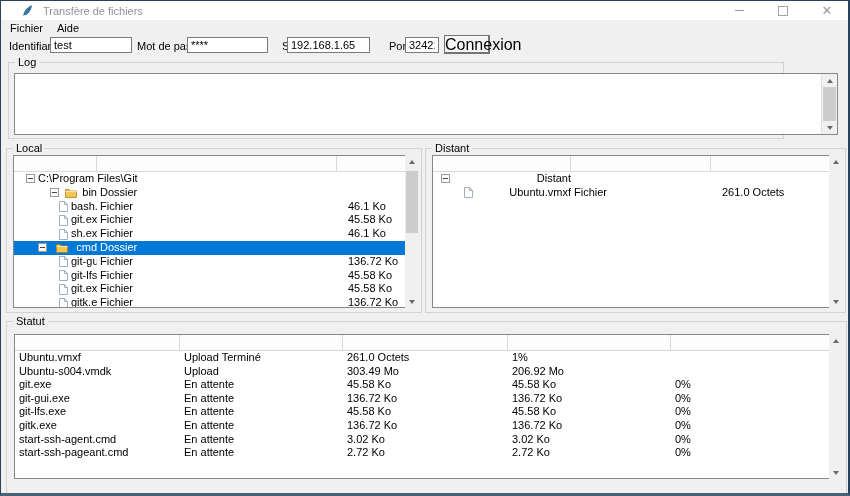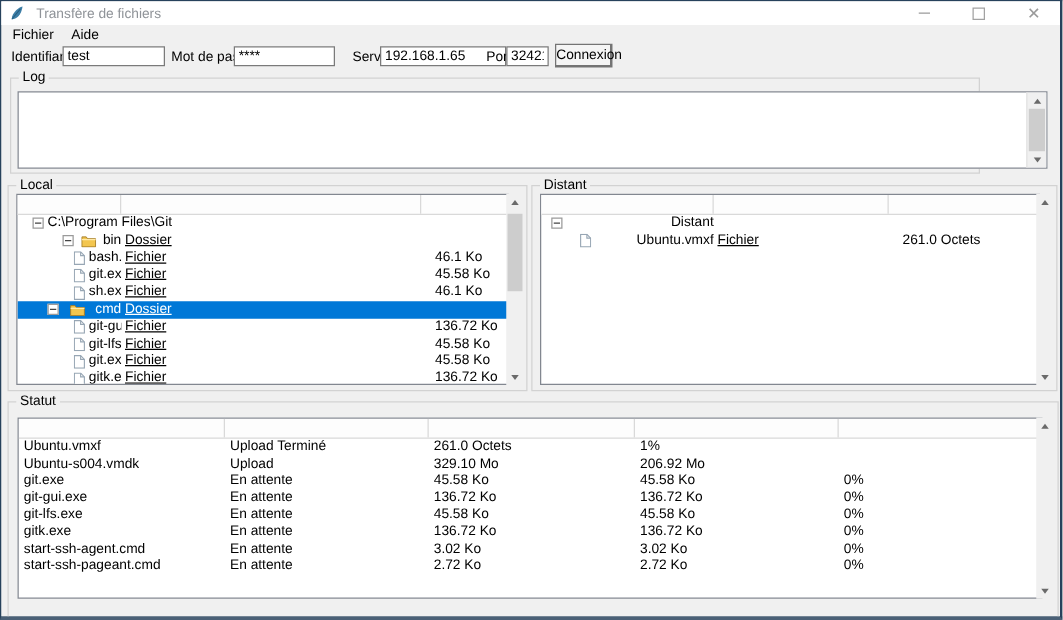--- a/index.html
+++ b/index.html
@@ -3,42 +3,42 @@
 <meta charset="utf-8">
 <style>
   html,body{margin:0;padding:0;background:#c8c8c8;}
   .window{
     position:relative;width:850px;height:496px;box-sizing:border-box;
     background:#f0f0f0;
     border:1px solid #27425c;border-right:2px solid #27425c;border-bottom:3px solid #4a6076;
     font-family:"Liberation Sans",sans-serif;font-size:11px;color:#000;overflow:hidden;
   }
   
-  .titlebar{position:relative;height:19px;background:#ffffff;display:flex;align-items:center;padding-left:6px;}
+  .titlebar{position:relative;height:19px;background:#ffffff;display:flex;align-items:center;padding-left:20px;}
   .app-icon{width:13px;height:14px;flex:none;}
   .title-text{color:#8f9398;margin-left:9px;}
   .win-controls{position:absolute;right:10px;top:0;height:19px;display:flex;align-items:center;gap:22px;}
   .win-btn{width:22px;height:19px;display:flex;align-items:center;justify-content:center;color:#9b9b9b;}
   .glyph-min{width:9px;height:1px;background:#9b9b9b;}
   .glyph-max{width:8px;height:8px;border:1px solid #a2a2a2;}
   .glyph-close{font-size:13px;line-height:13px;color:#9b9b9b;}
   
   .menubar{height:15px;display:flex;align-items:center;padding-left:2px;}
   .menu-item{padding:1px 7px;}
   
   .form-label{position:absolute;top:39px;}
   .form-input{position:absolute;top:36px;height:16px;box-sizing:border-box;border:1px solid #7a7a7a;
     background:#fff;font-family:"Liberation Sans",sans-serif;font-size:11px;padding:0 3px;}
   .lbl-id{left:8px}     .inp-id{left:49px;width:82px}
   .lbl-mdp{left:136px}  .inp-mdp{left:186px;width:81px}
-  .lbl-srv{left:281px}  .inp-srv{left:303px;width:101px}
+  .lbl-srv{left:281px}  .inp-srv{left:286px;width:83px}
   .lbl-port{left:388px} .inp-port{left:404px;width:34px}
   .connect-btn{position:absolute;left:443px;top:34px;width:46px;height:19px;
     background:#f5f5f5;border:1px solid #747474;border-right:2px solid #747474;border-bottom:2px solid #747474;
-    font-family:"Liberation Sans",sans-serif;font-size:11px;padding:0;}
+    font-family:"Liberation Sans",sans-serif;font-size:16px;padding:0;}
   
   .group{position:absolute;border:1px solid #d2d2d2;box-sizing:border-box;}
   .group-label{position:absolute;top:-7px;left:6px;background:#f0f0f0;padding:0 3px;line-height:12px;}
   #log-group{left:7px;top:61px;width:776px;height:77px;}
   #local-group{left:5px;top:147px;width:416px;height:165px;}
   #distant-group{left:424px;top:147px;width:421px;height:165px;}
   #status-group{left:5px;top:320px;width:841px;height:191px;}
   
   .log-box{position:absolute;left:5px;top:10px;width:824px;height:62px;box-sizing:border-box;
     background:#fff;border:1px solid #828790;display:flex;}
@@ -68,21 +68,21 @@
   .local-cols div:nth-of-type(1){width:83px;} .local-cols div:nth-of-type(2){width:240px;}
   .lrow .name-cell{width:83px;} .lrow .type-cell{width:240px;}
   
   .distant-cols div:nth-of-type(1){width:138px;} .distant-cols div:nth-of-type(2){width:140px;}
   .drow .name-cell{width:138px;} .drow .type-cell{width:140px;}
   
   .tree-row{display:flex;height:13.8px;line-height:13.8px;align-items:center;}
   .cell{box-sizing:border-box;white-space:nowrap;flex:none;justify-content:space-between;}
   .name-cell{display:flex;align-items:center;overflow:hidden;}
   .lvl0 .name-cell{overflow:visible;}
-  .type-cell{padding-left:3px;overflow:hidden;text-decoration:underline;}
+  .type-cell{padding-left:3px;overflow:hidden;}
   .size-cell{flex:1;padding-left:11px;overflow:hidden;}
   .tree-row.selected{background:#0078d7;color:#fff;}
   .expander{width:9px;height:9px;flex:none;box-sizing:border-box;border:1px solid #9a9a9a;background:#fff;
     display:flex;align-items:center;justify-content:center;margin-right:3px;}
   .minus{width:5px;height:1px;background:#444;}
   .icon{flex:none;margin-right:3px;display:flex;}
   .row-label{white-space:nowrap;}
   
   .status-header{display:flex;height:15px;border-bottom:1px solid #d9d9d9;background:#fdfdfd;}
   .status-header div{box-sizing:border-box;border-right:1px solid #d9d9d9;display:flex;align-items:center;justify-content:center;flex:none;}
@@ -381,21 +381,21 @@
 
       <div class="status-row">
             <div class="c1">Ubuntu.vmxf</div>
             <div class="c2">Upload Terminé</div>
             <div class="c3">261.0 Octets</div>
             <div class="c5">1%</div>
           </div>
           <div class="status-row">
             <div class="c1">Ubuntu-s004.vmdk</div>
             <div class="c2">Upload</div>
-            <div class="c3">329.10 Mo</div>
+            <div class="c3">303.49 Mo</div>
             <div class="c4">206.92 Mo</div>
           </div>
           <div class="status-row">
             <div class="c1">git.exe</div>
             <div class="c2">En attente</div>
             <div class="c3">45.58 Ko</div>
             <div class="c4">45.58 Ko</div>
             <div class="c5">0%</div>
           </div>
           <div class="status-row">

